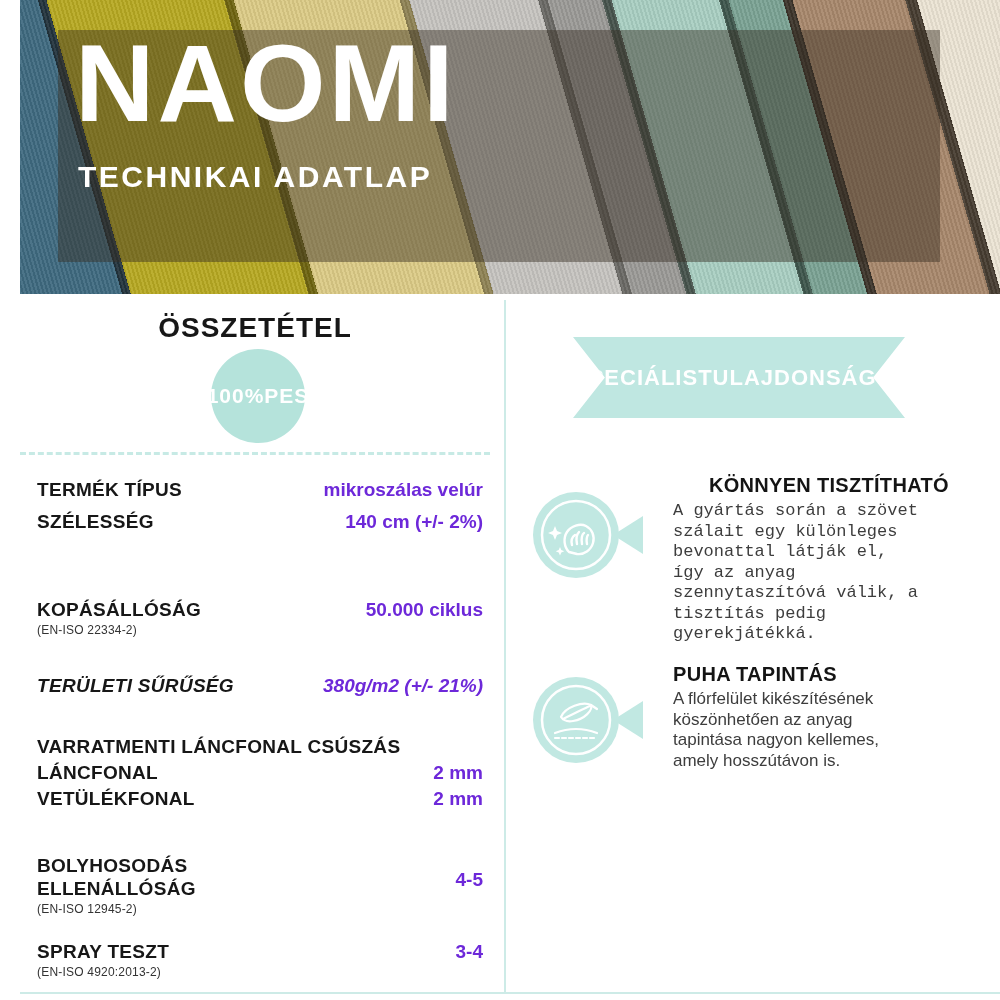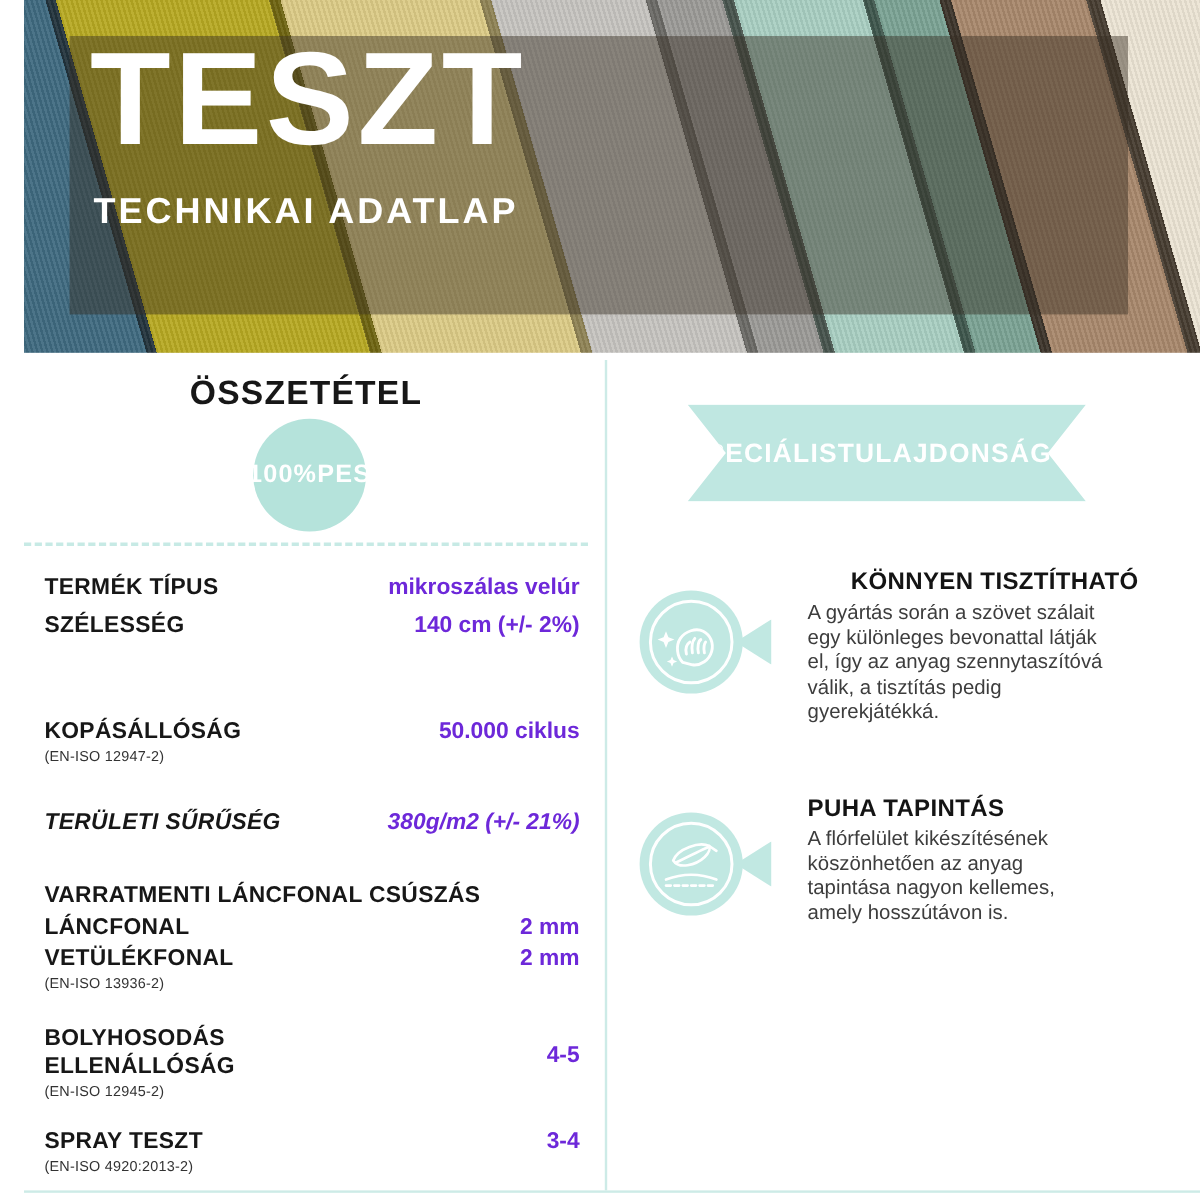--- a/index.html
+++ b/index.html
@@ -70,31 +70,31 @@
         display:flex;align-items:center;justify-content:center;}
   .fc1{left:533px;top:492px;} .fc2{left:533px;top:677px;}
   .pointer{position:absolute;width:30px;height:38px;background:#c1e8e2;
         clip-path:polygon(0% 50%,100% 0%,100% 100%);}
   .p1{left:613px;top:516px;} .p2{left:613px;top:701px;}
 
   .feature-title{position:absolute;left:673px;color:#141414;font-weight:bold;font-size:20px;
         letter-spacing:0.3px;}
   .ft1{top:474px;margin-left:36px;} .ft2{top:663px;}
   .feature-body{position:absolute;left:673px;width:252px;color:#3d3d3d;font-size:17px;line-height:20.5px;}
-  .fb1{top:501px;} .fb2{top:689px;}
+  .fb1{top:501px;font-family:Liberation Mono, monospace;} .fb2{top:689px;}
 </style>
 </head>
 <body>
 
 <div class="page">
 
   <div class="hero">
     <div class="hero-overlay"></div>
   </div>
-  <div class="hero-title">TESZT</div>
+  <div class="hero-title">NAOMI</div>
   <div class="hero-subtitle">TECHNIKAI ADATLAP</div>
 
   <div class="v-divider"></div>
   <div class="dashed-divider"></div>
   <div class="bottom-line"></div>
 
   <div class="comp-heading">ÖSSZETÉTEL</div>
   <div class="pes-badge">
     <span>100%</span>
     <span>PES</span>
@@ -106,41 +106,40 @@
   </div>
 
   <div class="spec-row r2">
     <div class="spec-label">SZÉLESSÉG</div>
     <div class="spec-value">140 cm (+/- 2%)</div>
   </div>
 
   <div class="spec-row r3">
     <div>
       <div class="spec-label">KOPÁSÁLLÓSÁG</div>
-      <div class="spec-note">(EN-ISO 12947-2)</div>
+      <div class="spec-note">(EN-ISO 22334-2)</div>
     </div>
     <div class="spec-value">50.000 ciklus</div>
   </div>
 
   <div class="spec-row r4">
     <div class="spec-label">TERÜLETI SŰRŰSÉG</div>
     <div class="spec-value">380g/m2 (+/- 21%)</div>
   </div>
 
   <div class="r5">
     <div class="spec-label">VARRATMENTI LÁNCFONAL CSÚSZÁS</div>
     <div class="sub-row">
       <span class="spec-label">LÁNCFONAL</span>
       <span class="spec-value">2 mm</span>
     </div>
     <div class="sub-row">
       <span class="spec-label">VETÜLÉKFONAL</span>
       <span class="spec-value">2 mm</span>
     </div>
-    <div class="spec-note">(EN-ISO 13936-2)</div>
   </div>
 
   <div class="spec-row r6">
     <div>
       <div class="spec-label">BOLYHOSODÁS ELLENÁLLÓSÁG</div>
       <div class="spec-note">(EN-ISO 12945-2)</div>
     </div>
     <div class="spec-value">4-5</div>
   </div>
 

